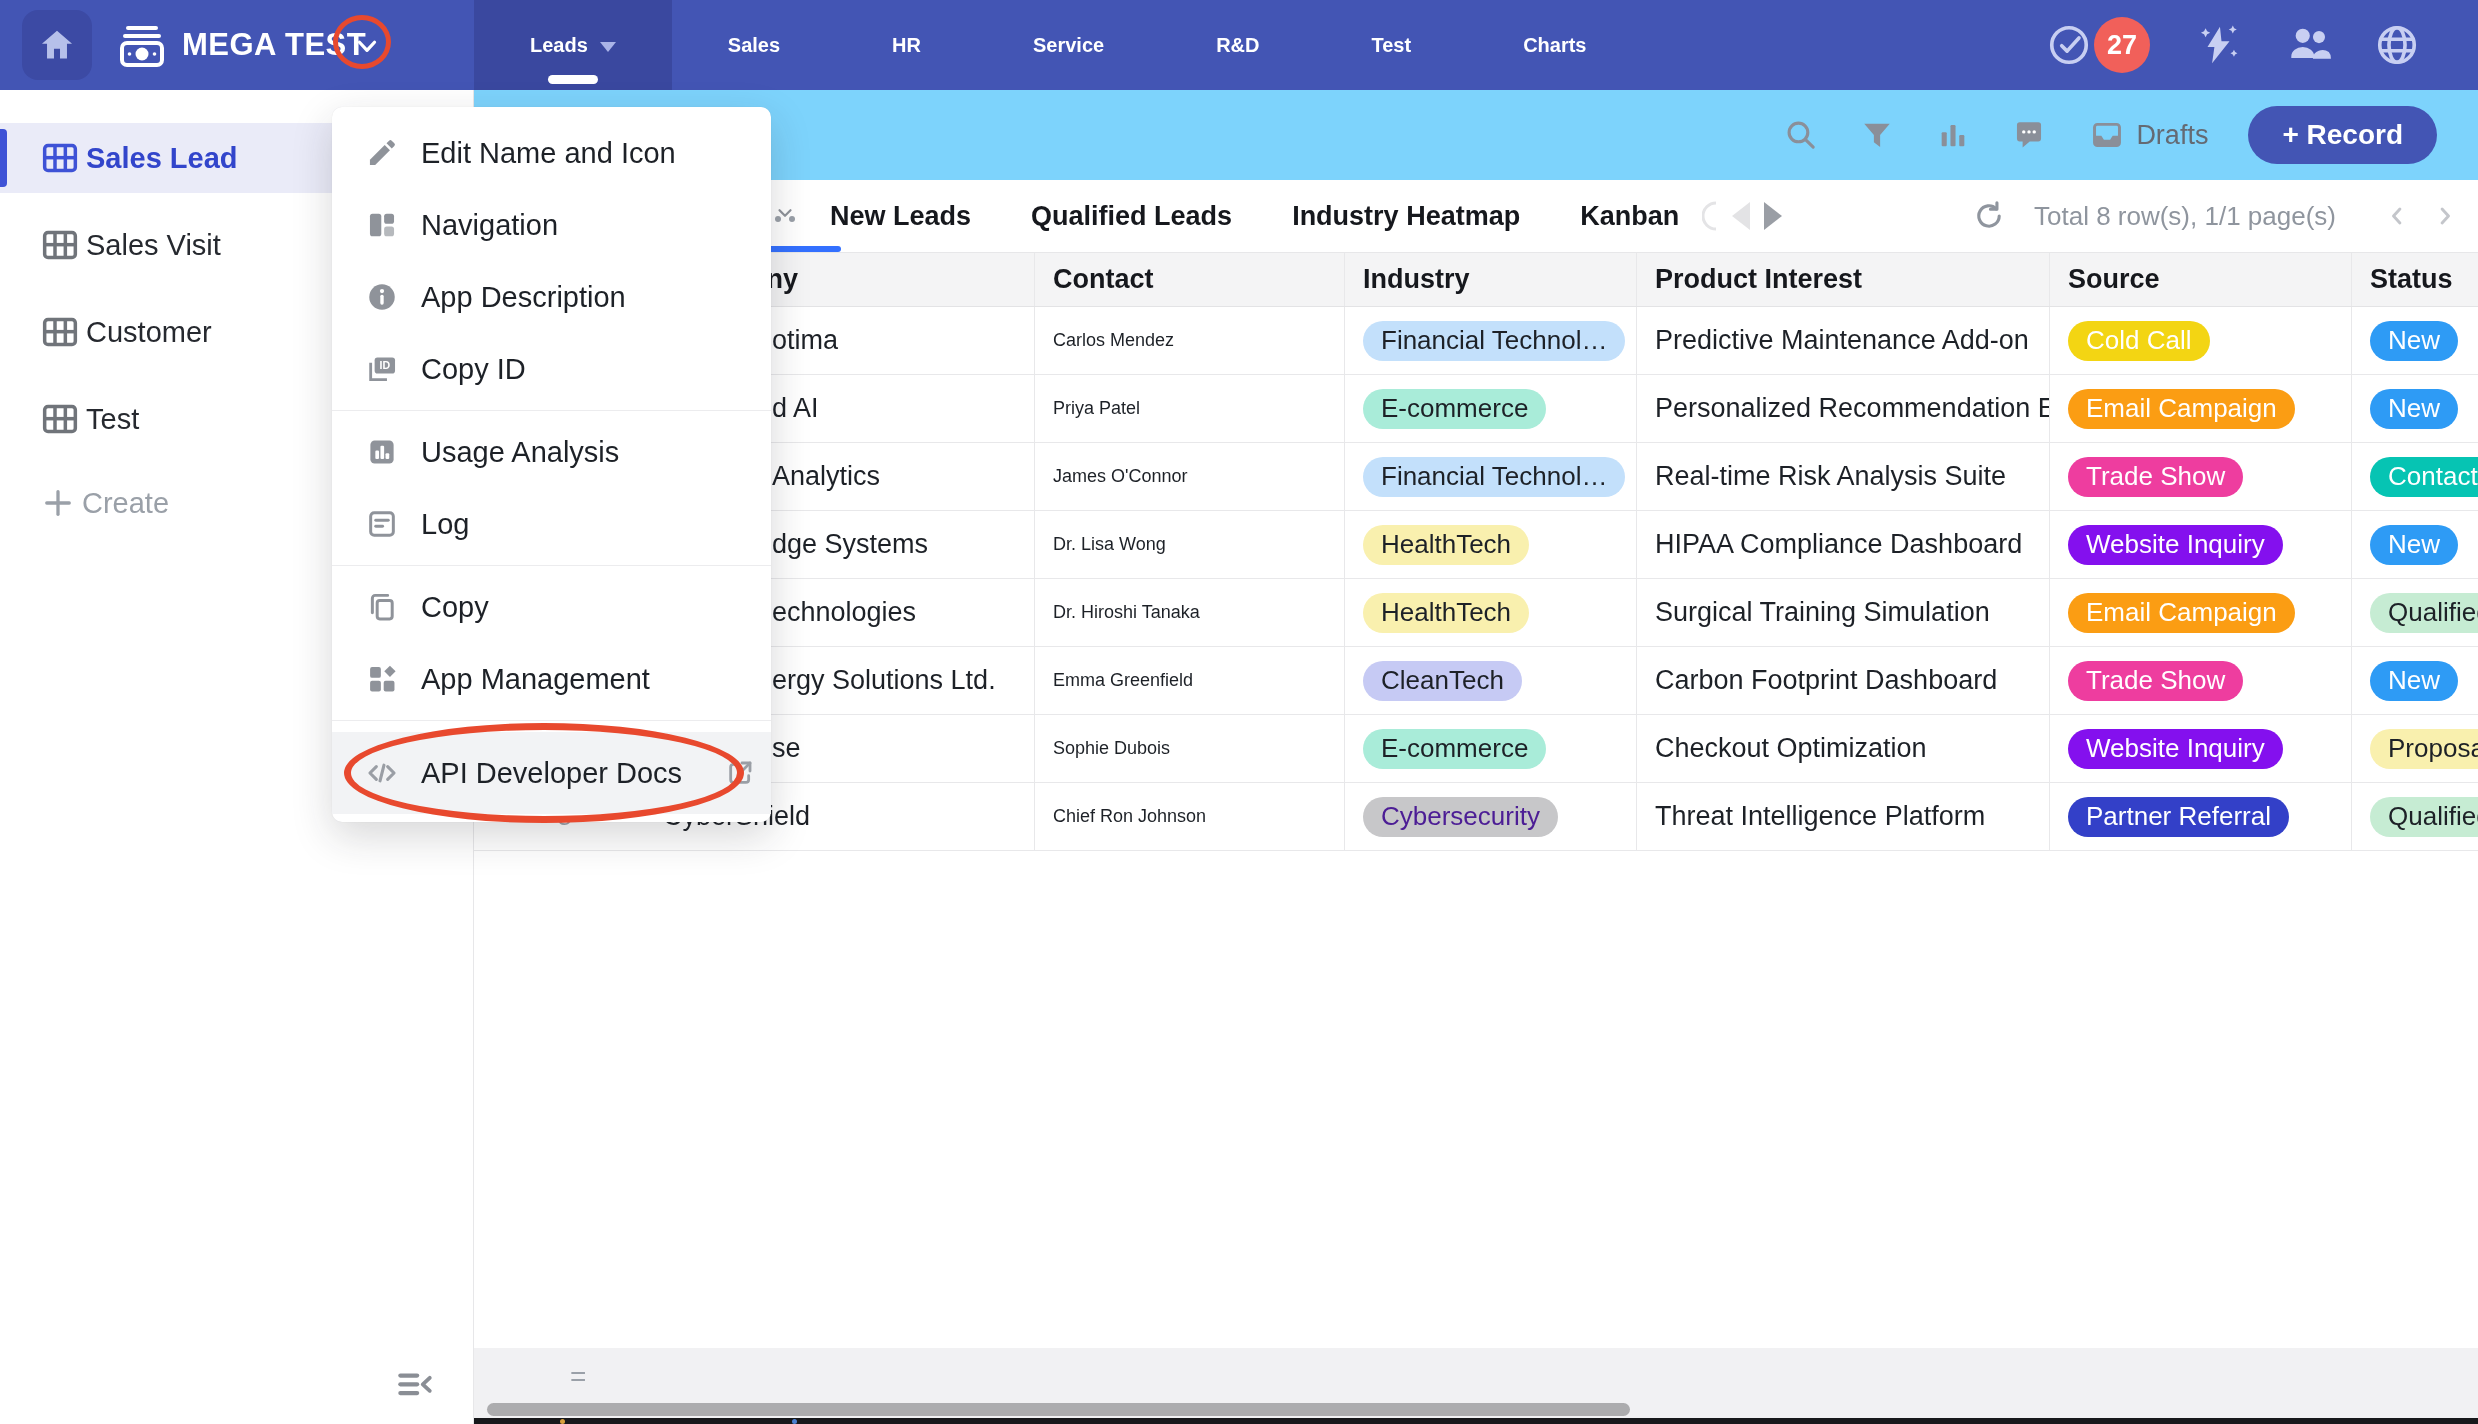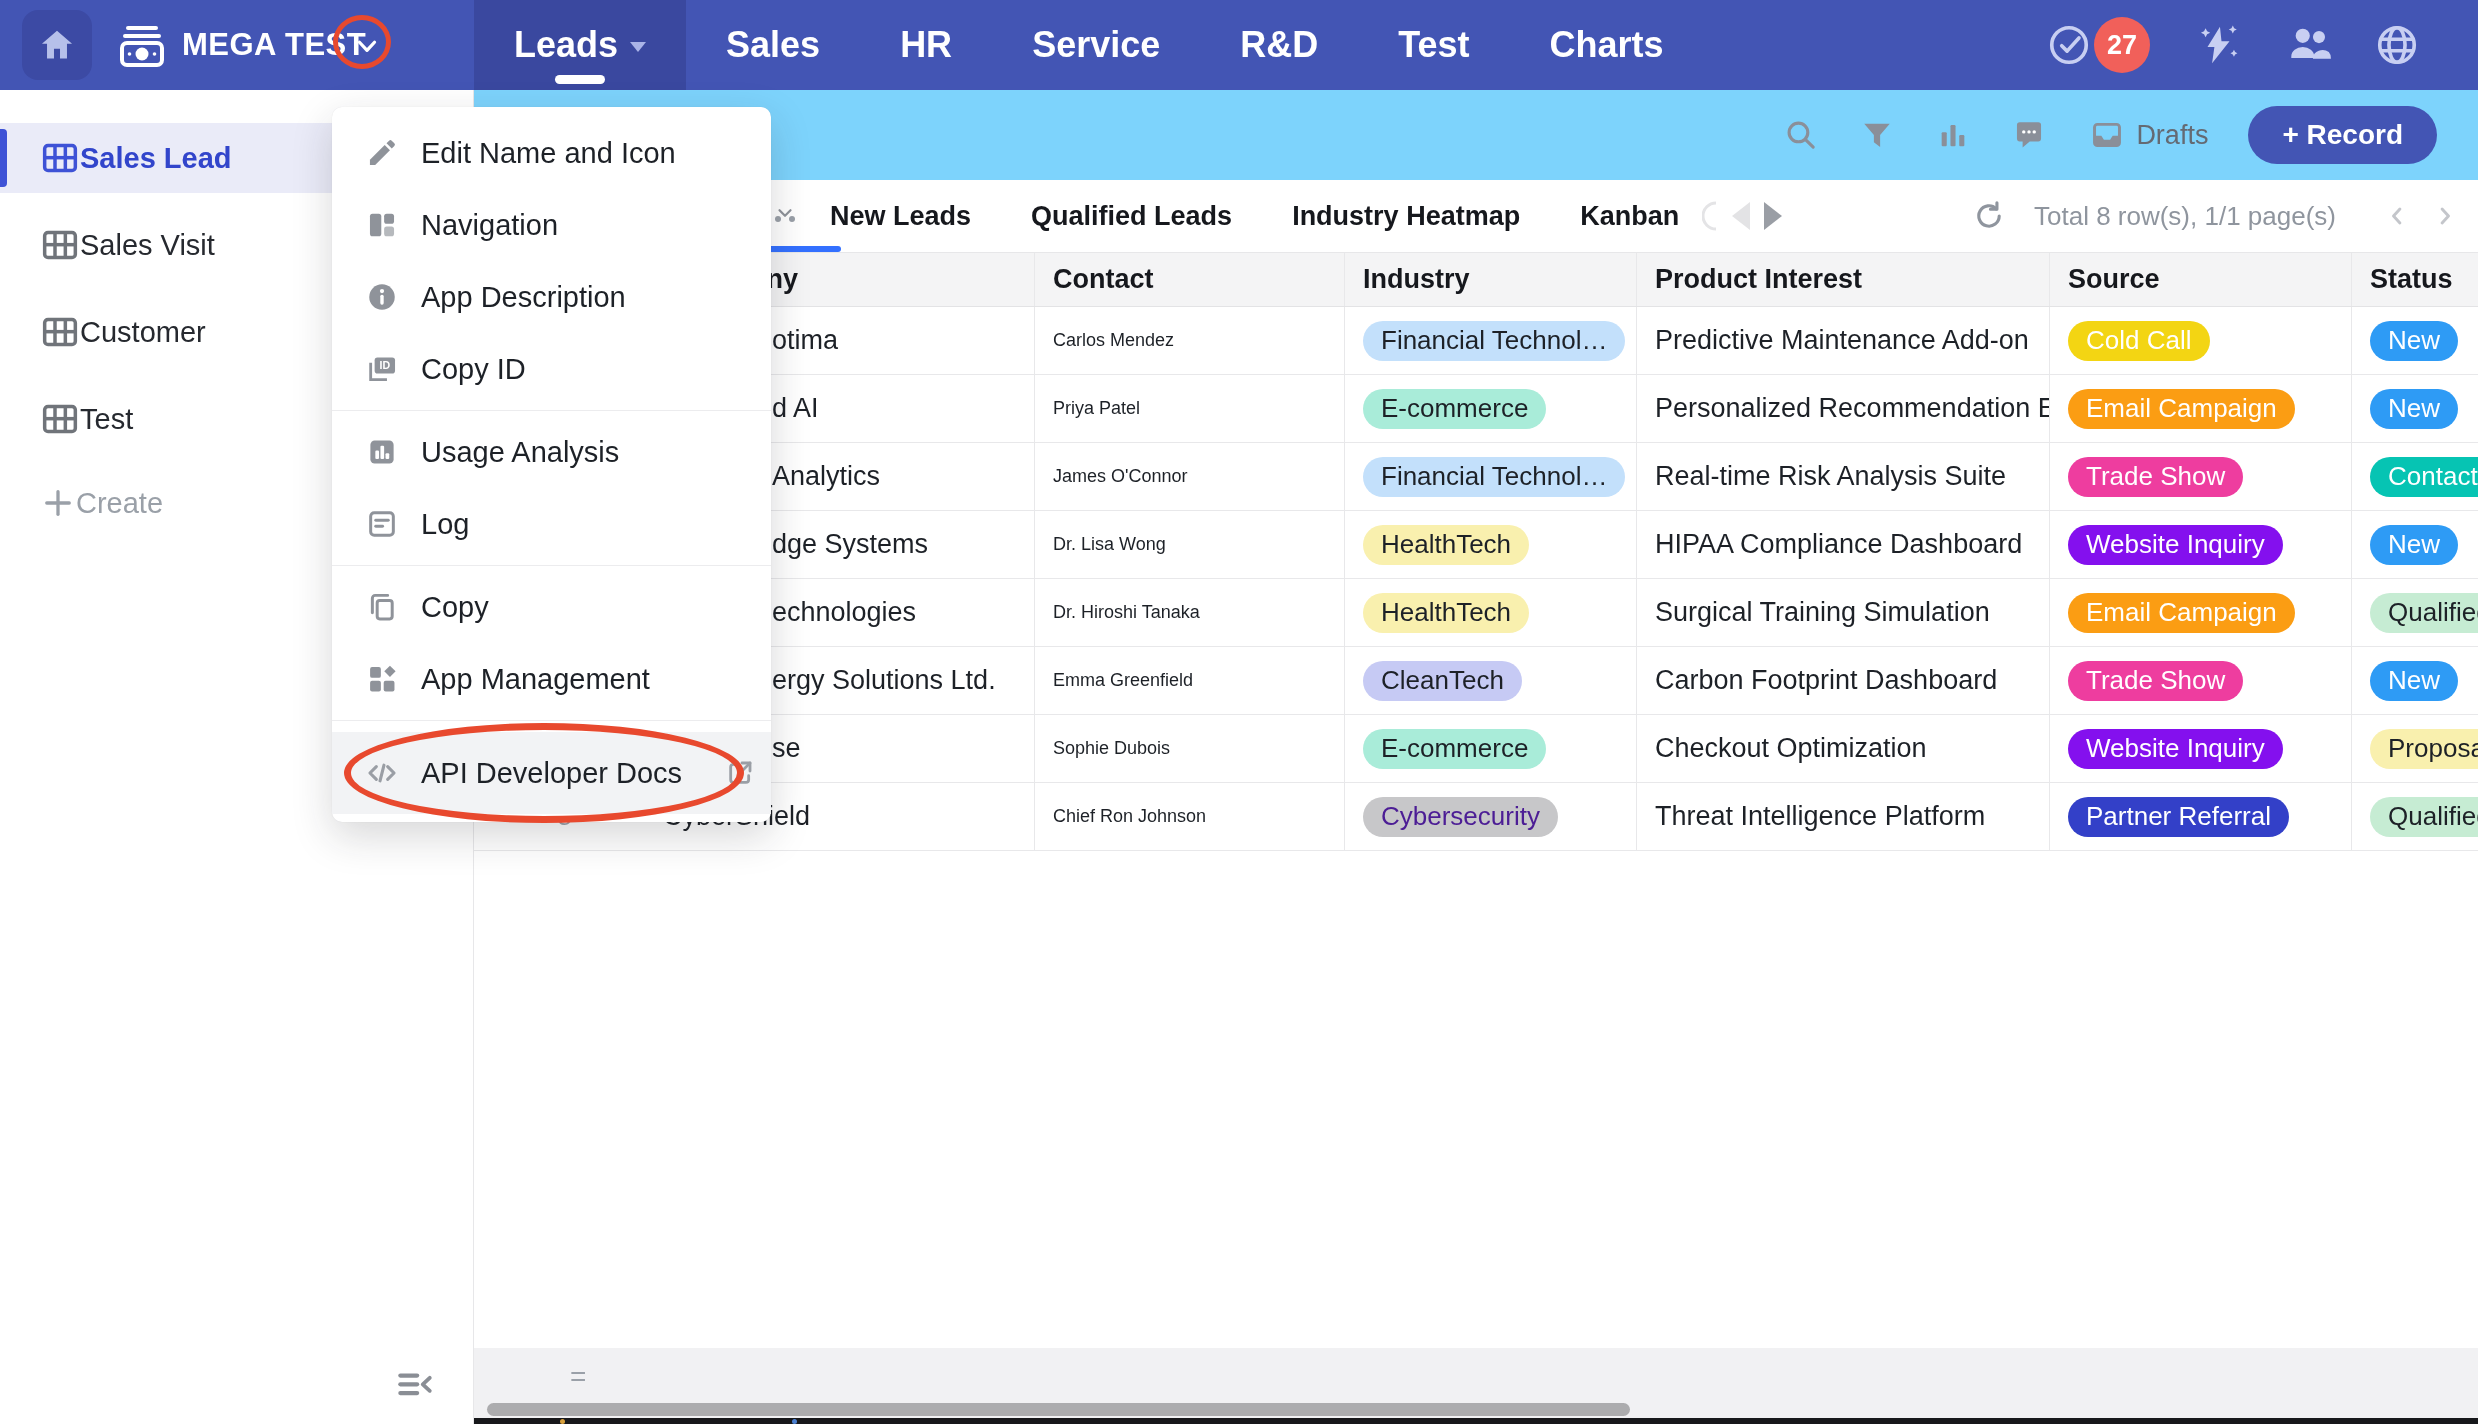--- a/index.html
+++ b/index.html
@@ -10,37 +10,37 @@
   #topbar { position:absolute; left:0; top:0; width:2478px; height:90px; background:#4355b4; z-index:40; }
   .home-btn { position:absolute; left:22px; top:10px; width:70px; height:70px; border-radius:16px;
     background:#3c4aa4; display:flex; align-items:center; justify-content:center; }
   .app-icon { position:absolute; left:118px; top:22px; }
   .app-name { position:absolute; left:182px; top:0; height:90px; line-height:90px;
     font-size:31px; font-weight:700; color:#fff; letter-spacing:.5px; }
   .tb-chevron { position:absolute; left:352px; top:31px; }
   .annot-small { position:absolute; left:333px; top:15px; width:58px; height:54px;
     border:5px solid #e8492e; border-radius:50%; z-index:60; }
   .nav-tabs { position:absolute; left:474px; top:0; height:90px; display:flex; }
-  .nav-tab { height:90px; display:flex; align-items:center; padding:0 40px; gap:12px;
-    font-size:36px; font-weight:600; color:#fff; position:relative; cursor:pointer; }
+  .nav-tab { height:90px; display:flex; align-items:center; padding:0 56px; gap:12px;
+    font-size:20px; font-weight:600; color:#fff; position:relative; cursor:pointer; }
   .nav-tab.active { background:#3a489f; }
   .nav-tab.active::after { content:""; position:absolute; left:50%; transform:translateX(-50%);
     bottom:6px; width:50px; height:9px; border-radius:5px; background:#fff; }
   .caret-down { width:0; height:0; border-left:8px solid transparent; border-right:8px solid transparent;
     border-top:10px solid #aab4e8; margin-top:4px; }
   .topbar-right { position:absolute; right:58px; top:0; height:90px; display:flex; align-items:center; }
   .tb-ic { display:flex; align-items:center; justify-content:center; }
   .badge { width:56px; height:56px; border-radius:50%; background:#f1605a; color:#fff;
     font-size:27px; font-weight:700; display:flex; align-items:center; justify-content:center; margin-left:2px; }
 
   
   #sidebar { position:absolute; left:0; top:90px; width:474px; height:1334px; background:#fff;
     border-right:1px solid #e7e7e9; z-index:10; }
   .side-item { position:absolute; left:0; width:474px; height:70px; display:flex; align-items:center;
-    padding-left:40px; gap:0; font-size:29px; color:#26292f; cursor:pointer; }
+    padding-left:40px; gap:6px; font-size:29px; color:#26292f; cursor:pointer; }
   .side-item.active { background:#eaebf8; color:#3245cb; font-weight:700; }
   .side-item.active::before { content:""; position:absolute; left:0; top:6px; bottom:6px; width:7px;
     background:#3e52d6; border-radius:0 4px 4px 0; }
   .side-create { color:#9aa0a8; }
   .collapse-btn { position:absolute; left:392px; top:1272px; width:44px; height:44px;
     display:flex; align-items:center; justify-content:center; cursor:pointer; }
 
   
   #toolbar { position:absolute; left:474px; top:90px; width:2004px; height:90px; background:#7dd3fc; }
   .tool-icons { position:absolute; right:41px; top:0; height:90px; display:flex; align-items:center; }

